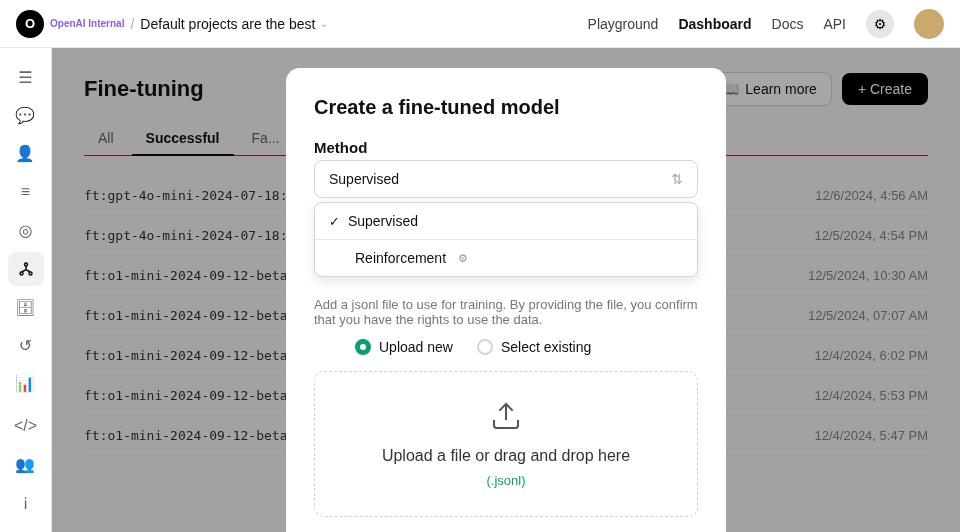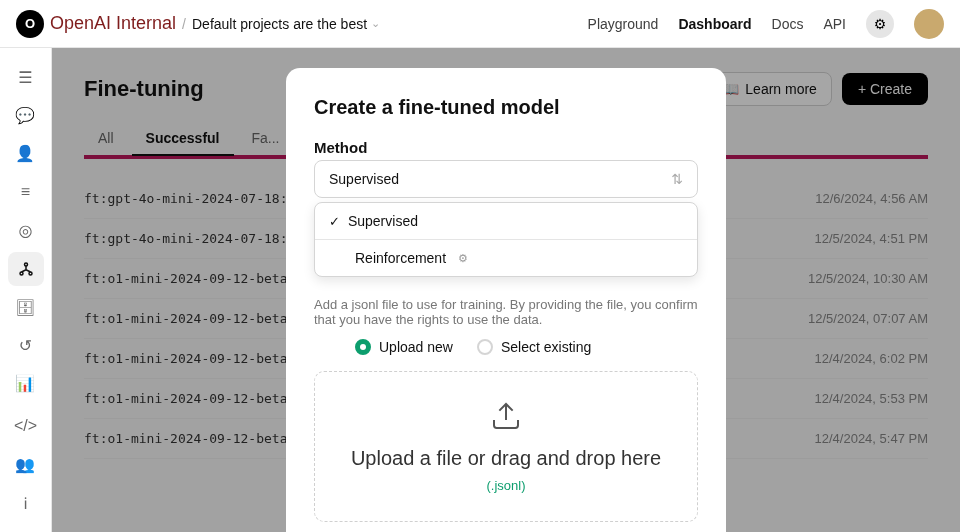--- a/index.html
+++ b/index.html
@@ -36,23 +36,23 @@
       background: #000;
       border-radius: 50%;
       display: flex;
       align-items: center;
       justify-content: center;
       color: #fff;
       font-size: 13px;
       font-weight: 600;
     }
     .nav-org {
-      font-size: 18px;
-      font-weight: 400;
-      color: #7f1d1d;
+      font-size: 10px;
+      font-weight: 700;
+      color: #8b5cf6;
     }
     .nav-sep {
       color: #aaa;
       font-size: 14px;
     }
     .nav-project {
       font-size: 14px;
       color: #111;
       display: flex;
       align-items: center;
@@ -177,21 +177,21 @@
       font-size: 14px;
       font-weight: 500;
       cursor: pointer;
     }
 
     
     .tabs {
       display: flex;
       gap: 4px;
       margin-bottom: 20px;
-      border-bottom: 4px solid #be185d;
+      border-bottom: 1px solid #be185d;
       padding-bottom: 0;
     }
     .tab {
       padding: 8px 14px;
       font-size: 14px;
       color: #666;
       cursor: pointer;
       border-bottom: 2px solid transparent;
       margin-bottom: -1px;
     }
@@ -356,21 +356,21 @@
       align-items: center;
       justify-content: center;
       gap: 8px;
       cursor: pointer;
     }
     .upload-icon-wrap {
       font-size: 28px;
       color: #555;
     }
     .upload-text {
-      font-size: 20px;
+      font-size: 16px;
       color: #333;
     }
     .upload-hint {
       font-size: 13px;
       color: #0d9e6e;
     }
   </style>
 </head>
 <body>
 
@@ -442,21 +442,21 @@
       <div class="tab active">Successful</div>
       <div class="tab">Fa...</div>
     </div>
 
     <div class="table-row">
       <span class="row-name">ft:gpt-4o-mini-2024-07-18:a</span>
       <span class="row-date">12/6/2024, 4:56 AM</span>
     </div>
     <div class="table-row">
       <span class="row-name">ft:gpt-4o-mini-2024-07-18:a</span>
-      <span class="row-date">12/5/2024, 4:51 PM</span>
+      <span class="row-date">12/5/2024, 4:54 PM</span>
     </div>
     <div class="table-row">
       <span class="row-name">ft:o1-mini-2024-09-12-beta:</span>
       <span class="row-date">12/5/2024, 10:30 AM</span>
     </div>
     <div class="table-row">
       <span class="row-name">ft:o1-mini-2024-09-12-beta:</span>
       <span class="row-date">12/5/2024, 07:07 AM</span>
     </div>
     <div class="table-row">

